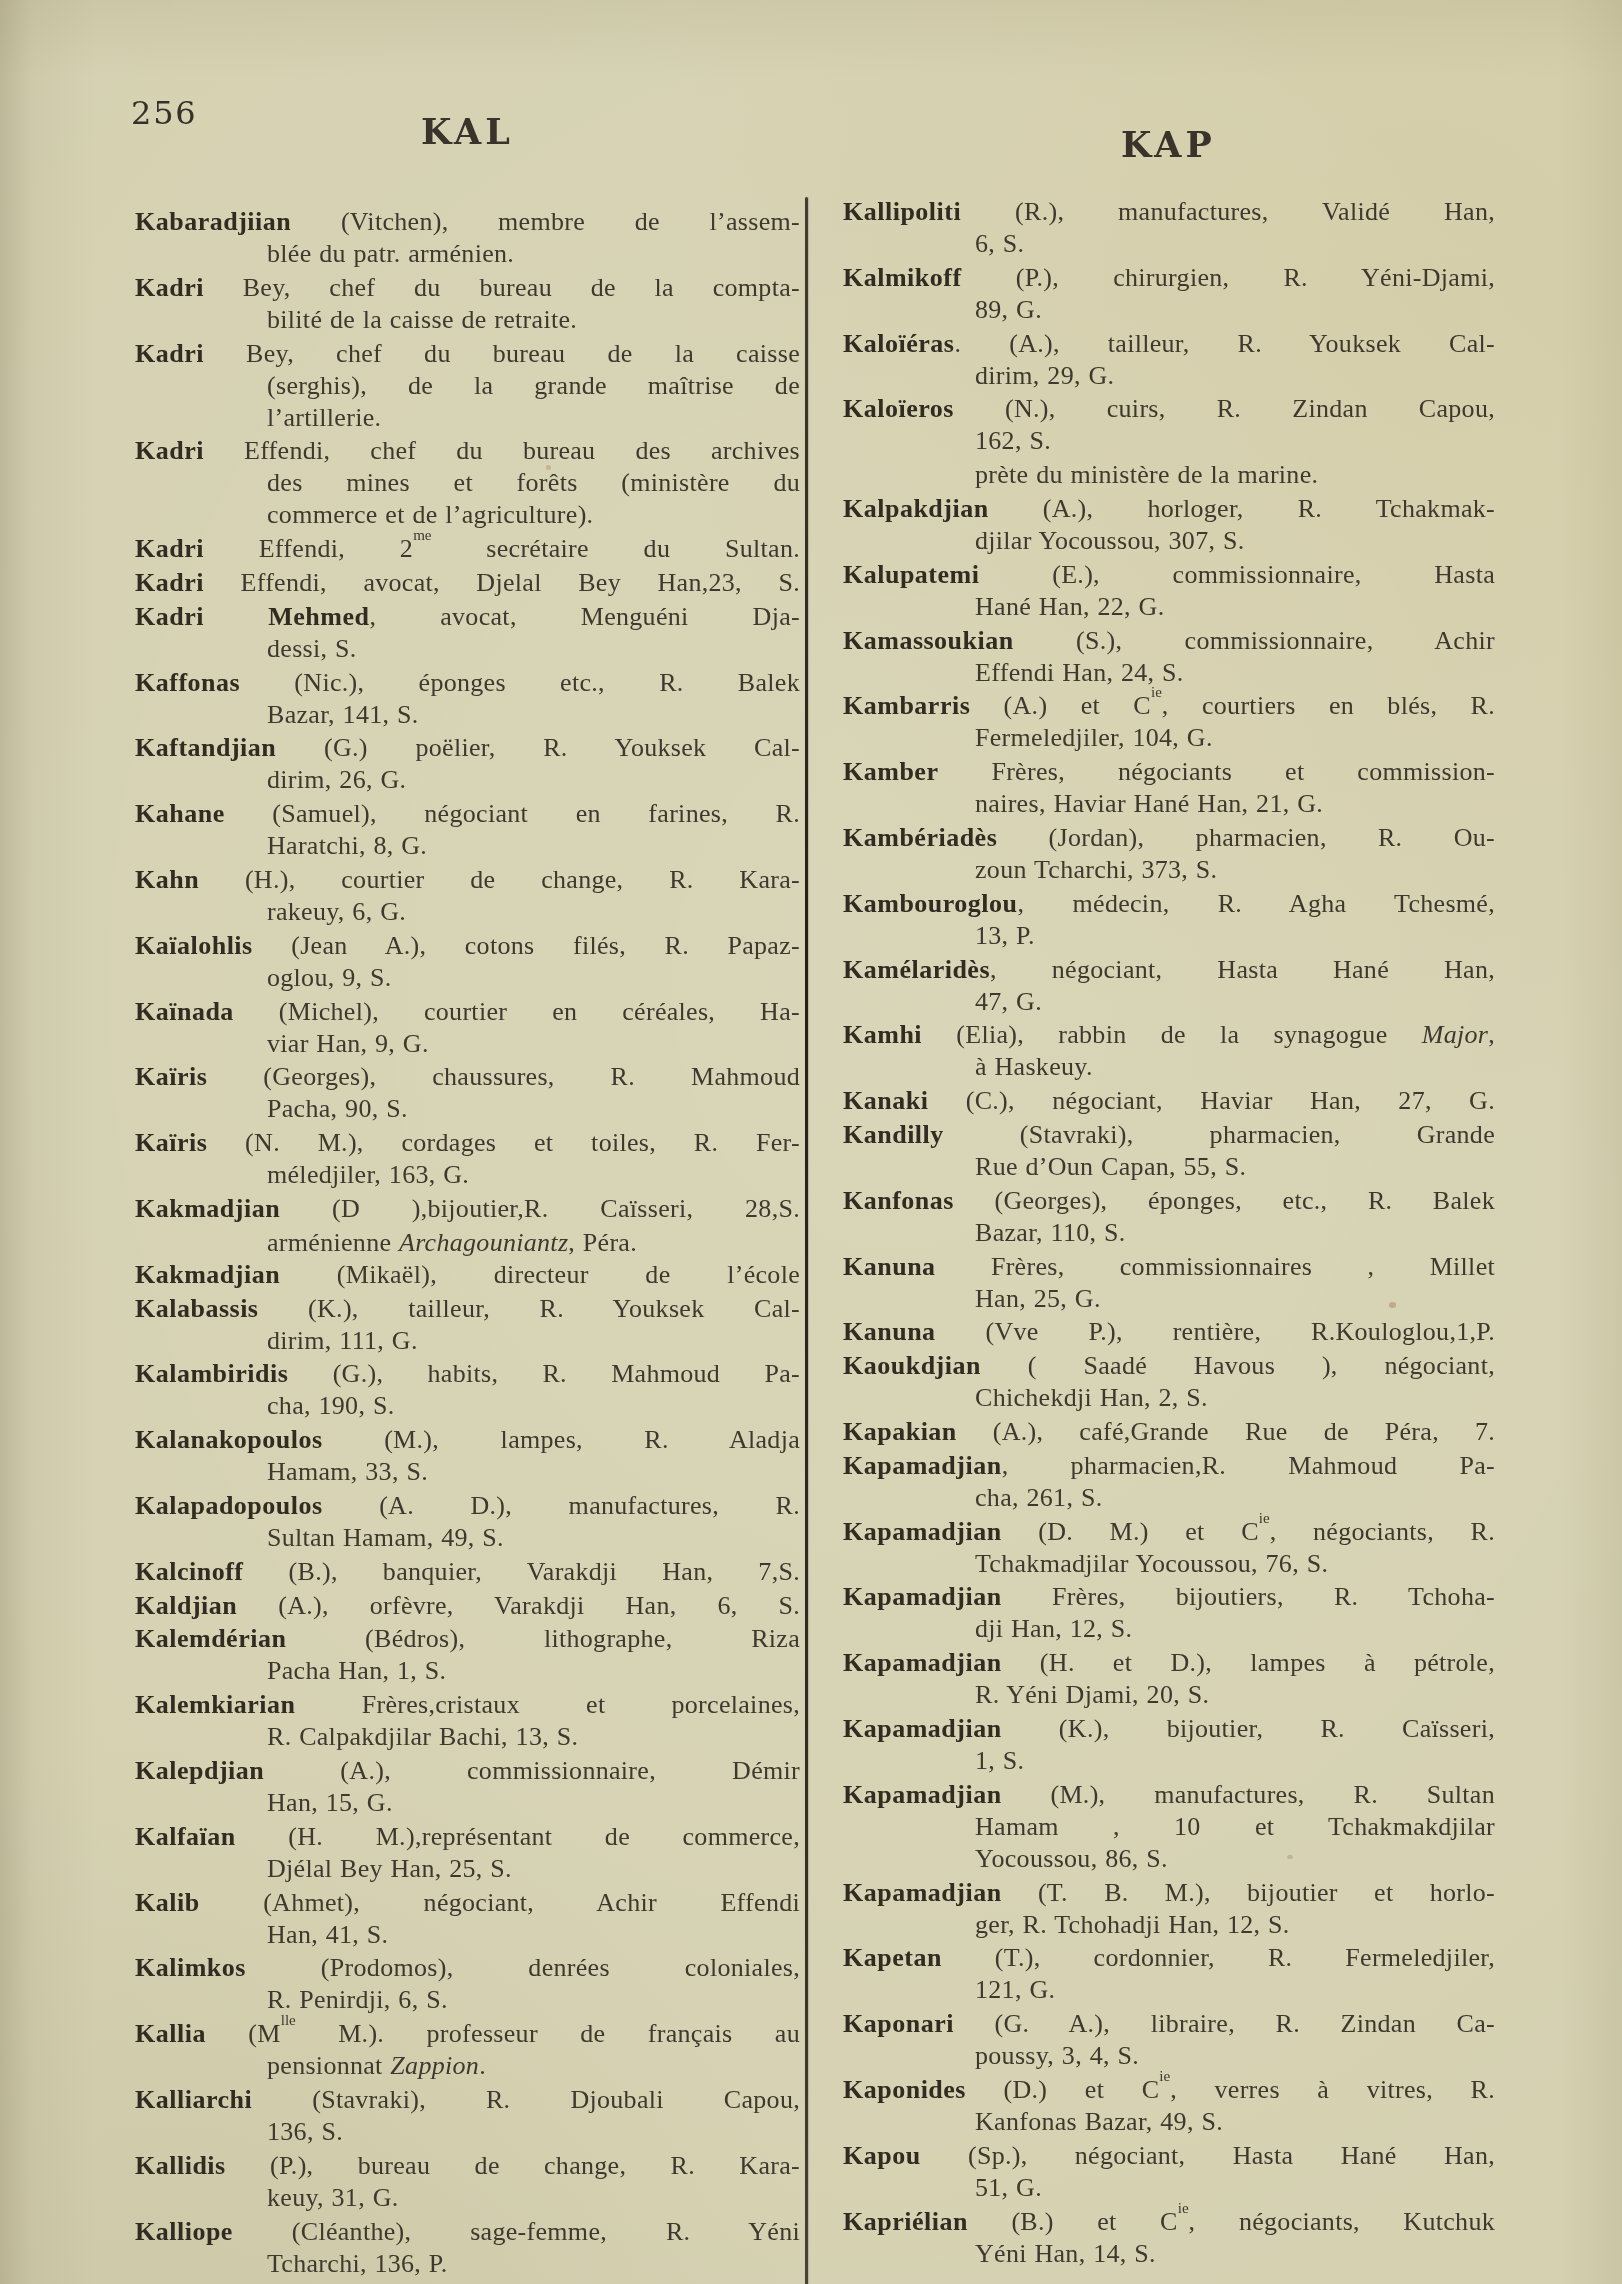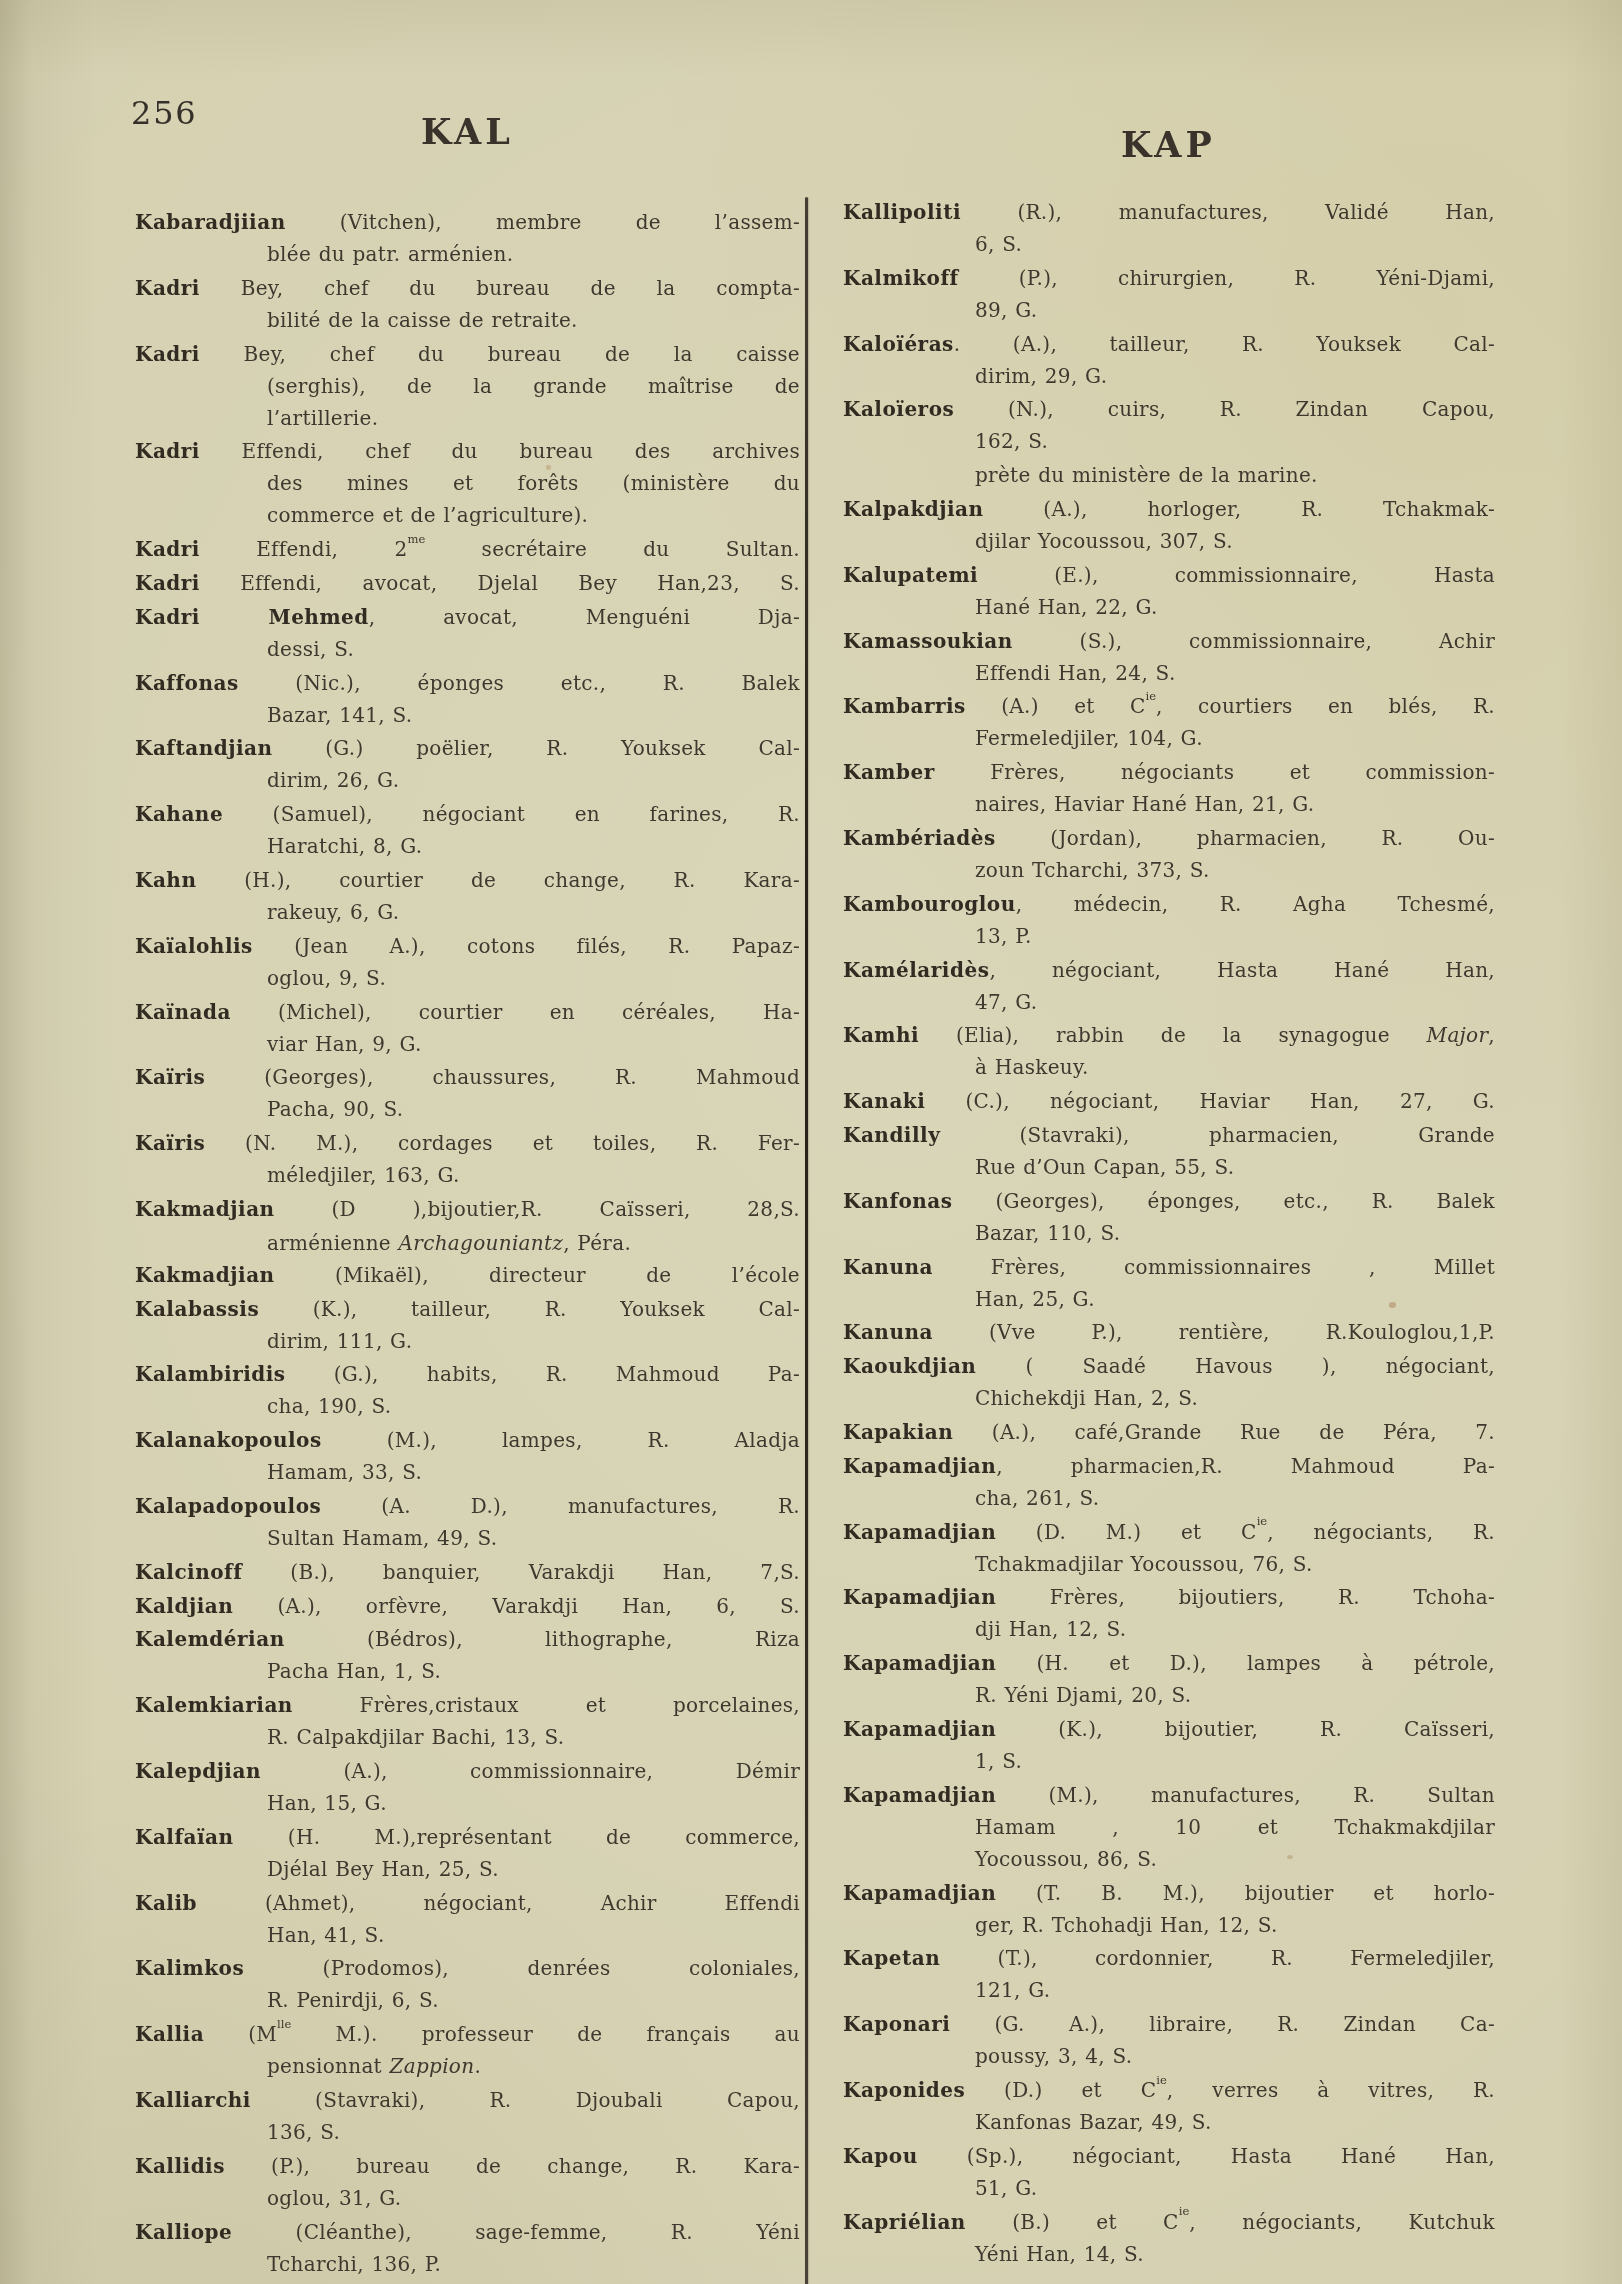--- a/index.html
+++ b/index.html
@@ -36,22 +36,22 @@
   #divider {
     position: absolute; left: 805px; top: 197px;
     width: 3.2px; height: 2120px; border-radius: 1.8px;
     background: linear-gradient(180deg, #433d33, #241f17 35%, #352f26 80%, #4a443a);
     box-shadow: 0.5px 0 0.9px rgba(60,50,30,0.35);
   }
 
   
   .col {
     position: absolute;
-    font-size: 20px; line-height: 32px;
-    color: #3e382e; letter-spacing: 0.3px;
+    font-size: 26px; line-height: 32px;
+    color: #3e382e; letter-spacing: 0.3px; font-family: Liberation Serif, serif;
   }
   #col-left  { left: 135px;  top: 206px; width: 665px; }
   #col-right { left: 843px; top: 196px; width: 652px; }
 
   .entry { margin-bottom: 1.8px; }
   .line  { text-align: justify; text-align-last: justify; word-spacing: 0.9px; }
   .line.last { text-align-last: left; }
   .line.cont { padding-left: 132px; }
   .nm { font-weight: bold; color: #312b22; letter-spacing: 0.5px; }
   .line i { font-style: italic; }
@@ -191,21 +191,21 @@
       <div class="entry">
         <div class="line"><span class="nm">Kallia</span> (M<sup>lle</sup> M.). professeur de français au</div>
         <div class="line cont last">pensionnat <i>Zappion</i>.</div>
       </div>
       <div class="entry">
         <div class="line"><span class="nm">Kalliarchi</span> (Stavraki), R. Djoubali Capou,</div>
         <div class="line cont last">136, S.</div>
       </div>
       <div class="entry">
         <div class="line"><span class="nm">Kallidis</span> (P.), bureau de change, R. Kara-</div>
-        <div class="line cont last">oglou, 31, G.</div>
+        <div class="line cont last">keuy, 31, G.</div>
       </div>
       <div class="entry">
         <div class="line"><span class="nm">Kalliope</span> (Cléanthe), sage-femme, R. Yéni</div>
         <div class="line cont last">Tcharchi, 136, P.</div>
       </div>
     </div>
   <div id="col-right" class="col">
       <div class="entry">
         <div class="line"><span class="nm">Kallipoliti</span> (R.), manufactures, Validé Han,</div>
         <div class="line cont last">6, S.</div>

